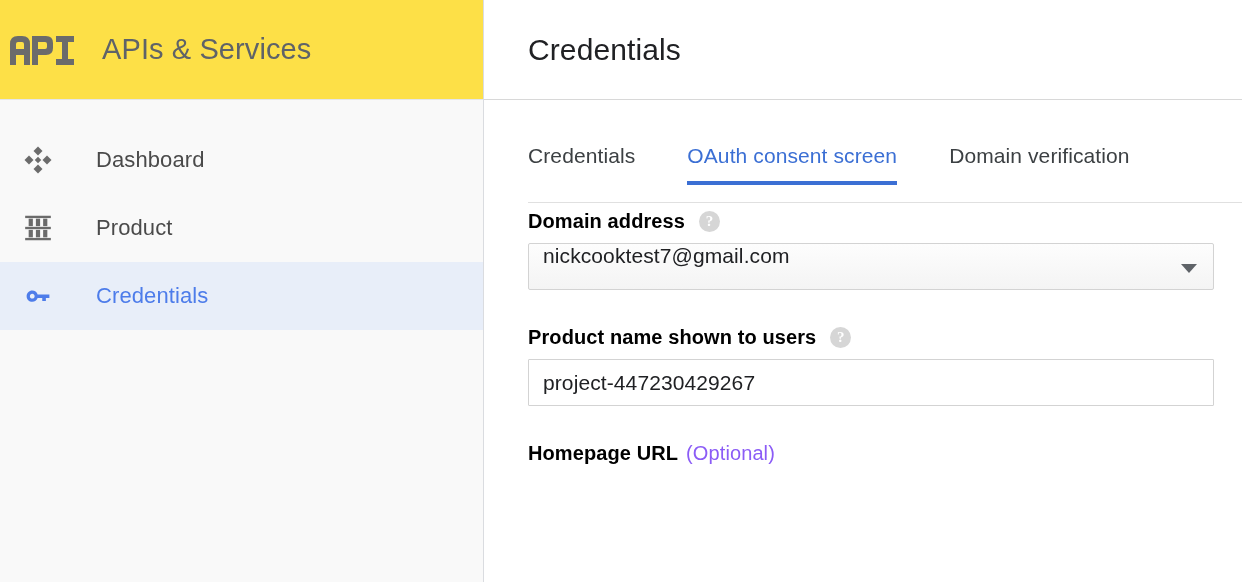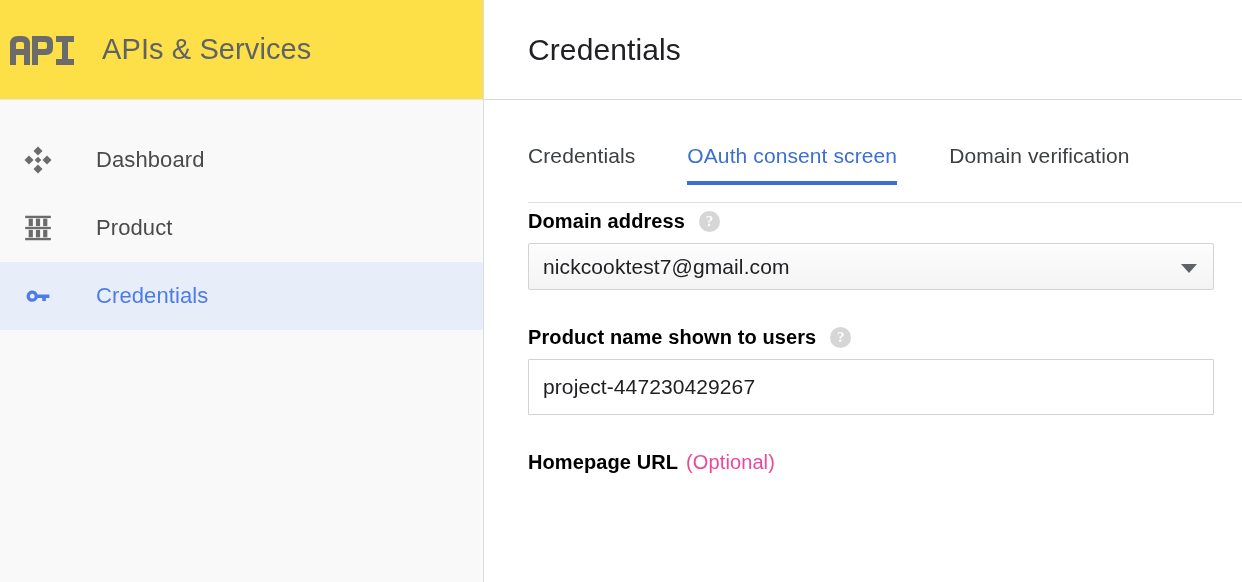--- a/index.html
+++ b/index.html
@@ -170,21 +170,21 @@
     align-items: center;
     font-size: 20px;
     font-weight: bold;
     color: #000000;
     letter-spacing: 0.1px;
     margin-bottom: 10px;
     white-space: nowrap;
   }
   .field-label .optional {
     font-weight: normal;
-    color: #ec4899;
+    color: #8b5cf6;
     margin-left: 8px;
   }
   .help-icon {
     width: 21px;
     height: 21px;
     border-radius: 50%;
     background: #d6d6d6;
     color: #ffffff;
     font-size: 15px;
     font-weight: bold;
@@ -197,21 +197,20 @@
     font-family: "Liberation Serif", serif;
   }
 
   .select-box {
     position: relative;
     height: 47px;
     border: 1px solid #d3d3d3;
     border-radius: 2px;
     background: linear-gradient(to bottom, #fdfdfd 0%, #f4f4f4 100%);
     display: flex;
-    align-items: center;
     padding: 0 14px;
     box-sizing: border-box;
     cursor: pointer;
     margin-bottom: 36px;
   }
   .select-value {
     font-size: 21px;
     color: #202124;
     letter-spacing: 0.1px;
   }
@@ -222,21 +221,21 @@
     margin-top: -3px;
     width: 0;
     height: 0;
     border-left: 8px solid transparent;
     border-right: 8px solid transparent;
     border-top: 9px solid #5f6368;
   }
 
   .text-input {
     width: 100%;
-    height: 56px;
+    height: 47px;
     border: 1px solid #d3d3d3;
     border-radius: 1px;
     background: #ffffff;
     box-sizing: border-box;
     padding: 0 14px;
     font-size: 21px;
     color: #202124;
     font-family: "Liberation Sans", sans-serif;
     letter-spacing: 0.1px;
     outline: none;

